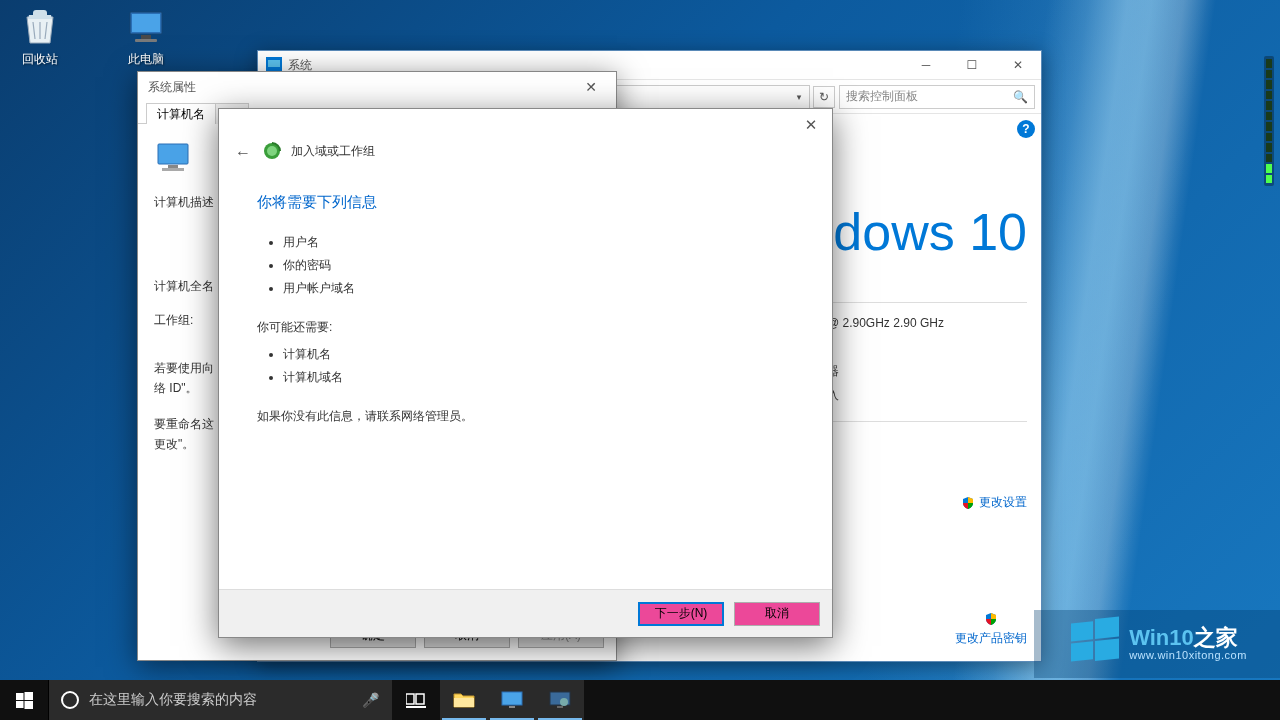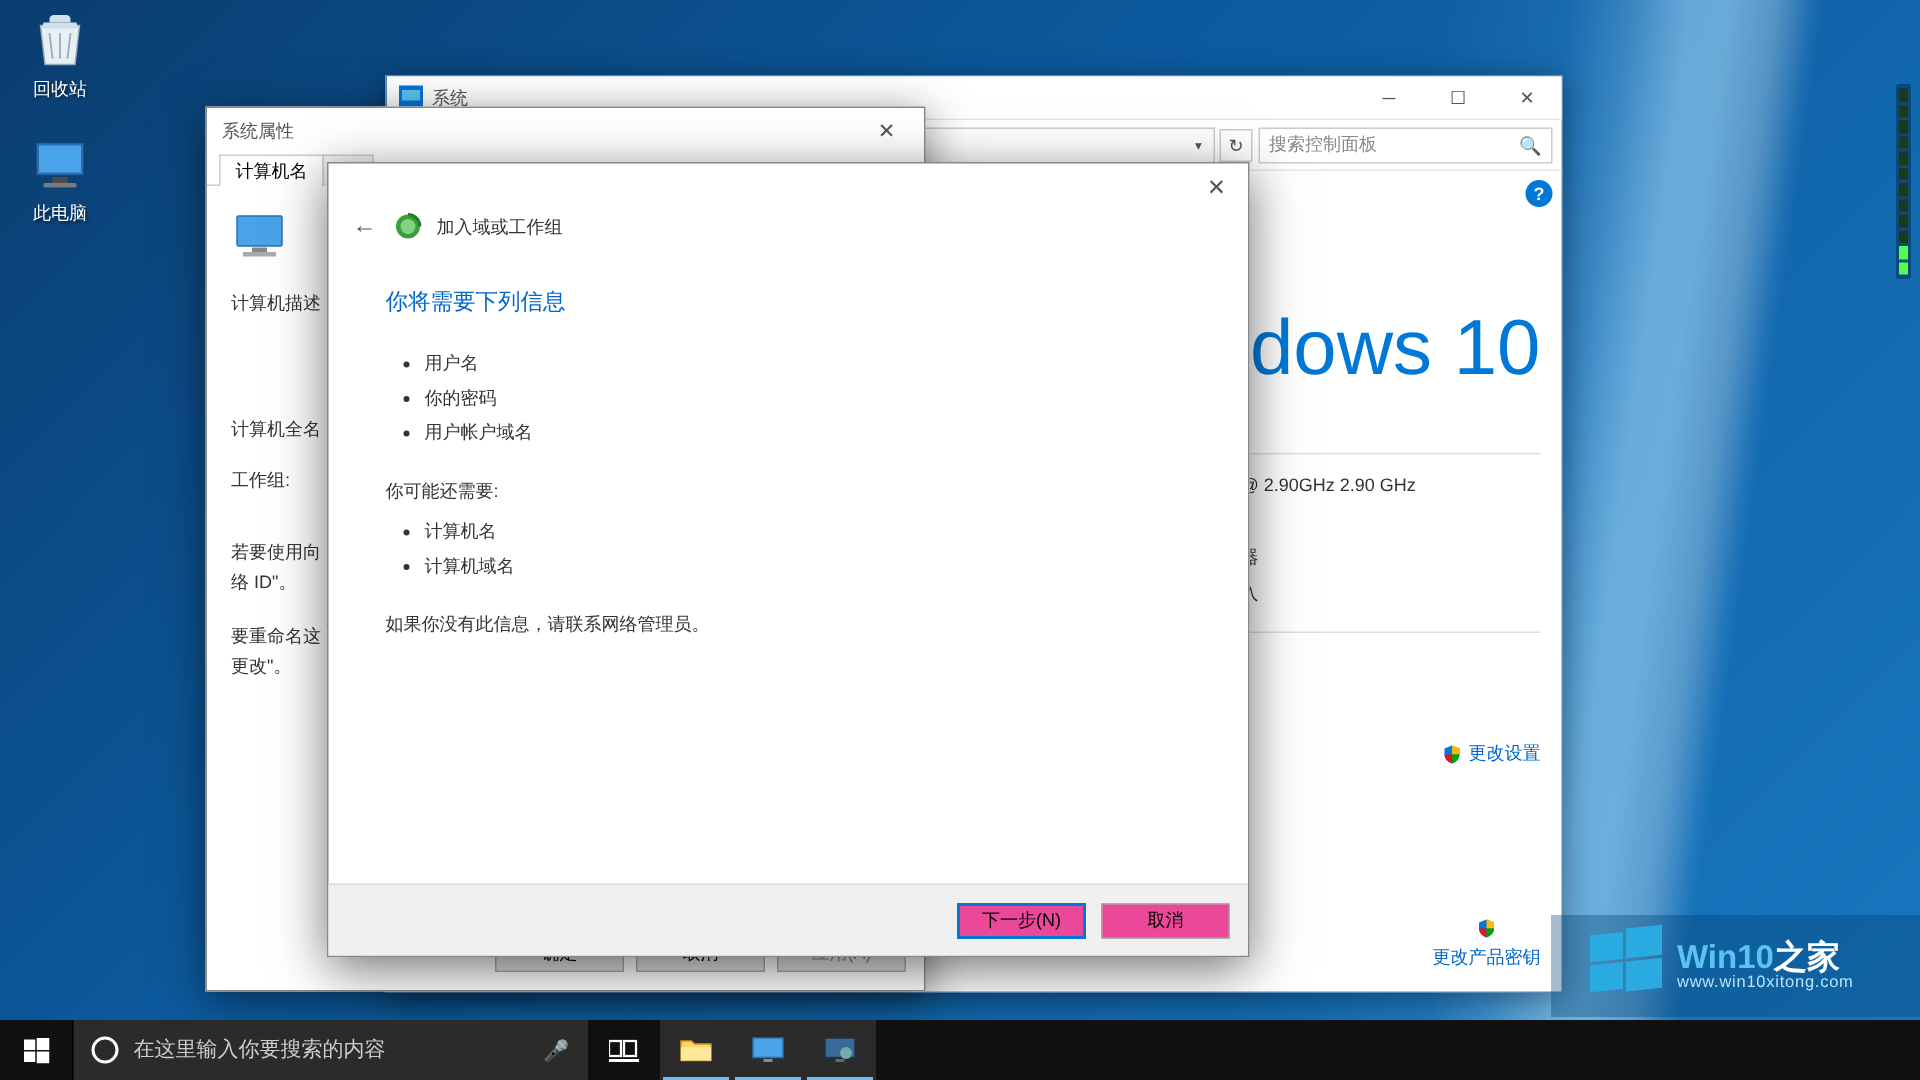--- a/index.html
+++ b/index.html
@@ -8,21 +8,21 @@
 
 .wallpaper { position: absolute; inset: 0; background: linear-gradient(135deg, #0a3d6f 0%, #0c5a9e 40%, #1878c0 100%); }
 .wallpaper::before { content: ""; position: absolute; right: 0; top: 0; width: 320px; height: 680px;
   background: linear-gradient(90deg, transparent, rgba(120,200,255,.15) 40%, rgba(180,230,255,.4) 60%, rgba(255,255,255,.25) 70%, transparent 80%);
   transform: skewX(-8deg); transform-origin: top; }
 .wallpaper::after { content: ""; position: absolute; right: 120px; top: 0; width: 160px; height: 680px;
   background: linear-gradient(90deg, transparent, rgba(180,230,255,.35) 50%, transparent);
   transform: skewX(-8deg); }
 
 
-.desktop-icons { position: absolute; top: 5px; left: 5px; display: flex; flex-direction: column; gap: 20px; }
+.desktop-icons { position: absolute; top: 5px; left: 5px; display: flex; flex-direction: row; gap: 36px; }
 .di { width: 70px; text-align: center; color: #fff; font-size: 12px; text-shadow: 1px 1px 2px rgba(0,0,0,.6); }
 .di .ico { width: 42px; height: 42px; margin: 0 auto 4px; }
 
 
 .sys-window { position: absolute; left: 257px; top: 50px; width: 785px; height: 612px; background: #fff; border: 1px solid #5a8ab8; box-shadow: 0 4px 20px rgba(0,0,0,.4); }
 .sys-titlebar { height: 29px; background: #fff; display: flex; align-items: center; padding-left: 8px; border-bottom: 1px solid #e5e5e5; }
 .sys-titlebar .t-icon { width: 16px; height: 16px; background: #0078d7; margin-right: 6px; position: relative; }
 .sys-titlebar .t-icon::after { content: ""; position: absolute; inset: 3px 2px 6px 2px; background: #5cc3f0; }
 .sys-titlebar .t-text { font-size: 12px; color: #555; }
 .sys-titlebar .wbtns { margin-left: auto; display: flex; }
@@ -79,21 +79,21 @@
 .start-btn { width: 48px; display: flex; align-items: center; justify-content: center; }
 .start-btn svg { width: 17px; height: 17px; }
 .tb-search { width: 344px; background: #2b2b2b; display: flex; align-items: center; padding: 0 12px; color: #ccc; font-size: 14px; gap: 10px; border-left: 1px solid #000; }
 .tb-search .circ { width: 18px; height: 18px; border: 2px solid #fff; border-radius: 50%; }
 .tb-search .mic { margin-left: auto; color: #aaa; }
 .tb-icon { width: 48px; display: flex; align-items: center; justify-content: center; position: relative; }
 .tb-icon.active::after { content: ""; position: absolute; bottom: 0; left: 2px; right: 2px; height: 2px; background: #76b9ed; }
 .tb-icon.active { background: #2a2a2a; }
 
 
-.wm { position: absolute; right: 0; bottom: 42px; width: 246px; height: 68px; display: flex; align-items: center; background: rgba(0,60,110,.35); padding-left: 22px; }
+.wm { position: absolute; right: 0; bottom: 42px; width: 246px; height: 68px; display: flex; align-items: center; background: rgba(0,60,110,.35); padding-left: 0; justify-content: center; }
 .wm .wlogo { width: 56px; height: 56px; margin-right: 6px; }
 .wm .wt1 { color: #fff; font-size: 22px; font-weight: bold; line-height: 1; }
 .wm .wt1 span { color: #5cc3f0; }
 .wm .wt2 { color: #b9e2ff; font-size: 11px; letter-spacing: .5px; }
 
 
 .volmeter { position: absolute; right: 6px; top: 56px; width: 10px; height: 130px; background: rgba(0,0,0,.3); border-radius: 2px; display: flex; flex-direction: column-reverse; padding: 3px 2px; gap: 2px; }
 .volmeter .seg { flex: 1; background: #1a3a1a; }
 .volmeter .seg.on { background: #4eff4e; }
 </style>

